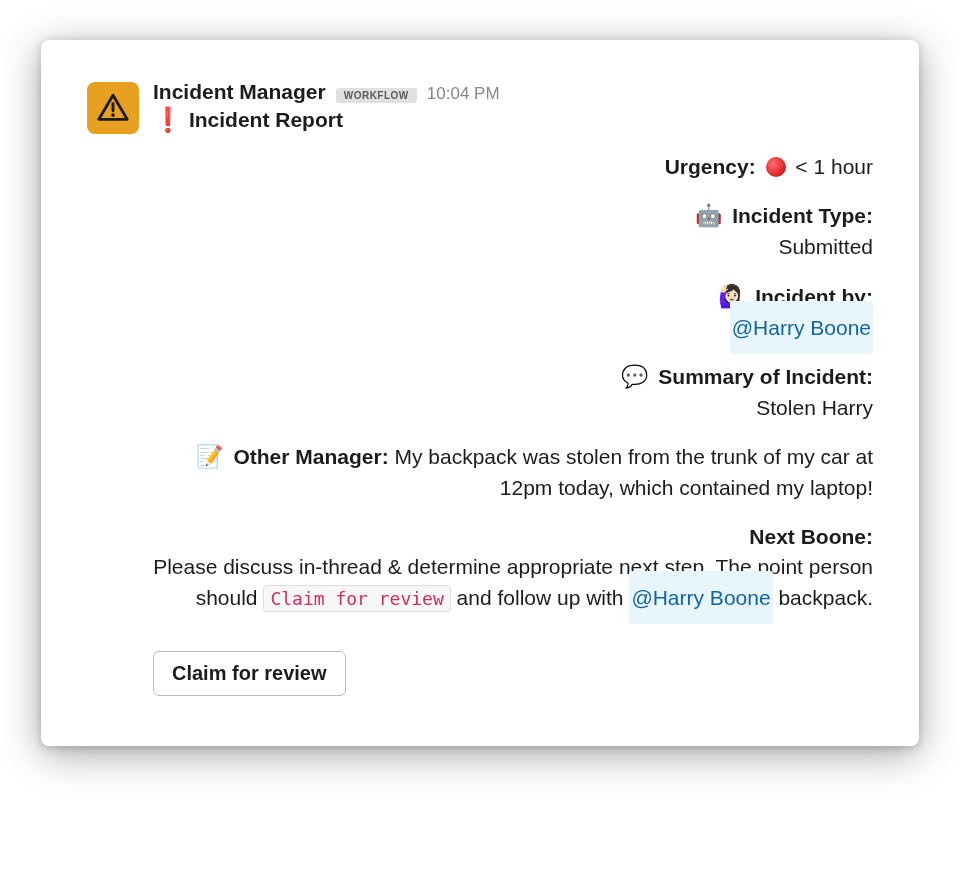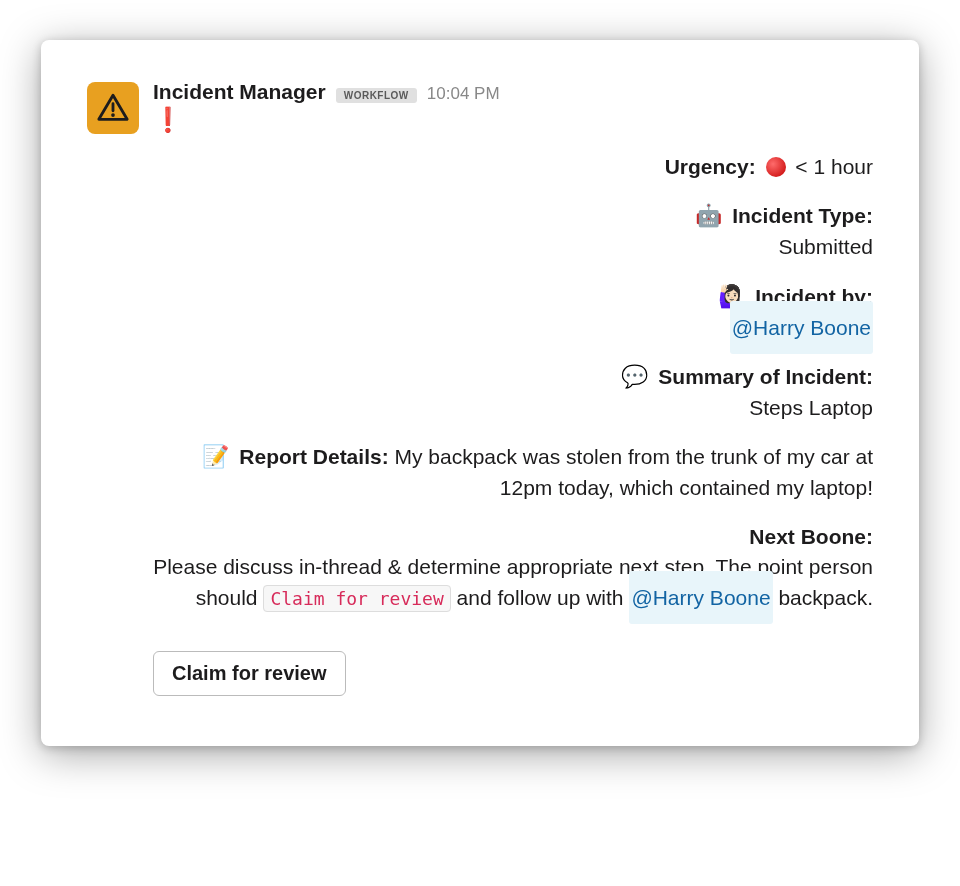--- a/index.html
+++ b/index.html
@@ -122,20 +122,21 @@
       </svg>
     </div>
     <div class="content">
       <div class="header-line">
         <span class="author-name">Incident Manager</span>
         <span class="badge">WORKFLOW</span>
         <span class="timestamp">10:04 PM</span>
       </div>
       <div class="title-line">
         <span class="exclaim">❗</span>
+        <span>Incident Report</span>
       </div>
 
       <div class="section">
         <span class="label">Urgency:</span>
         <span class="red-dot"></span>
         <span class="body-text">&lt; 1 hour</span>
       </div>
 
       <div class="section">
         <span class="emoji">🤖</span>
@@ -145,26 +146,26 @@
 
       <div class="section">
         <span class="emoji">🙋🏻‍♀️</span>
         <span class="label">Incident by:</span><br>
         <span class="mention">@Harry Boone</span>
       </div>
 
       <div class="section">
         <span class="emoji">💬</span>
         <span class="label">Summary of Incident:</span><br>
-        <span class="body-text">Steps Laptop</span>
+        <span class="body-text">Stolen Harry</span>
       </div>
 
       <div class="section">
         <span class="emoji">📝</span>
-        <span class="label">Report Details:</span>
+        <span class="label">Other Manager:</span>
         <span class="body-text">My backpack was stolen from the trunk of my car at 12pm today, which contained my laptop!</span>
       </div>
 
       <div class="section">
         <span class="label">Next Boone:</span><br>
         <span class="body-text">
           <span>Please discuss in-thread &amp; determine appropriate next step. The point person should </span>
           <span class="inline-code">Claim for review</span>
           <span> and follow up with </span>
           <span class="mention">@Harry Boone</span><span> backpack.</span>

